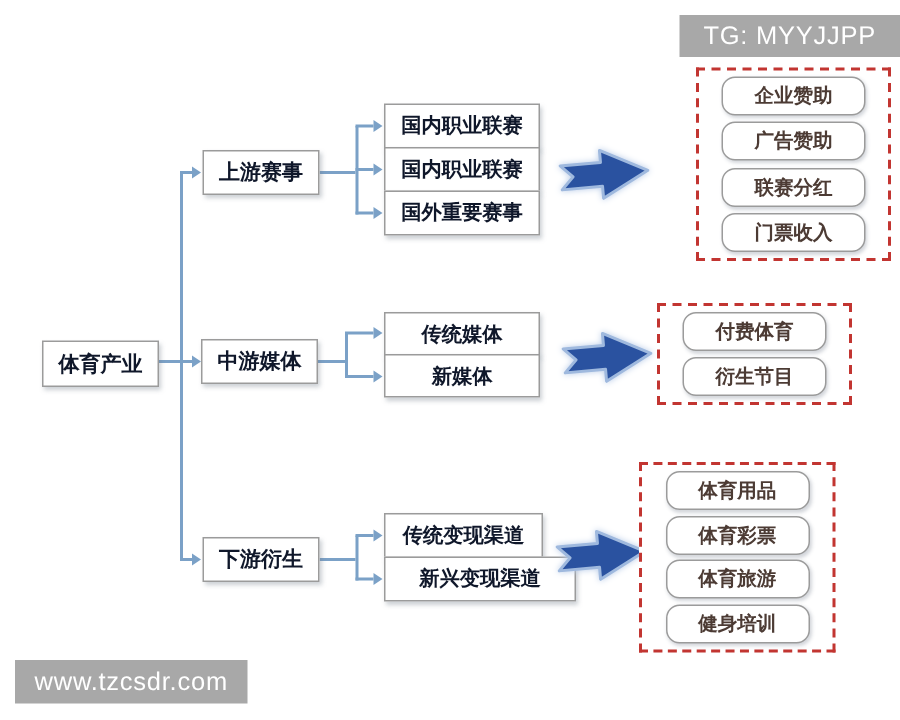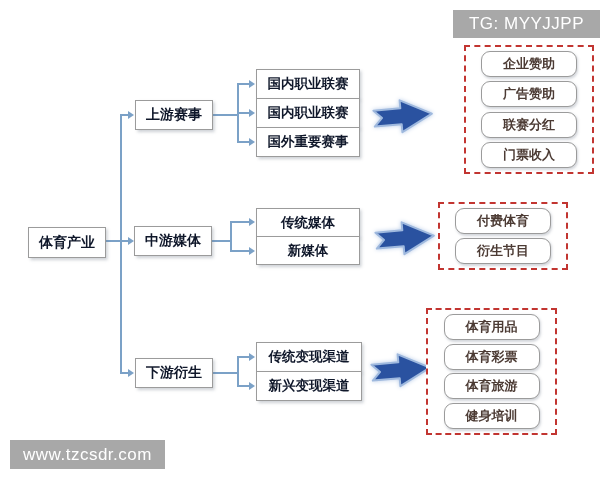--- a/index.html
+++ b/index.html
@@ -98,21 +98,21 @@
   <div class="node branch" style="left:135px;top:358px;">下游衍生</div>
 
   <div class="node child" style="left:256px;top:69px;">国内职业联赛</div>
   <div class="node child" style="left:256px;top:98px;">国内职业联赛</div>
   <div class="node child" style="left:256px;top:127px;">国外重要赛事</div>
 
   <div class="node child" style="left:256px;top:208px;height:29px;text-align:center;">传统媒体</div>
   <div class="node child" style="left:256px;top:236px;height:29px;">新媒体</div>
 
   <div class="node child" style="left:256px;top:342px;width:106px;">传统变现渠道</div>
-  <div class="node child" style="left:256px;top:371px;width:106px;">新兴变现渠道</div>
+  <div class="node child" style="left:256px;top:371px;width:128px;">新兴变现渠道</div>
 
   <div class="block-arrow" style="left:372px;top:96px;">
     <svg width="64" height="40" viewBox="0 0 64 36">
       <polygon points="2,10 29,10 29,2 60,18 29,34 29,26 2,26 10,18" fill="#2a52a0" stroke="#9fb9de" stroke-width="2" stroke-linejoin="round"></polygon>
     </svg>
   </div>
   <div class="block-arrow" style="left:374px;top:219px;">
     <svg width="64" height="38" viewBox="0 0 64 36">
       <polygon points="2,10 29,10 29,2 60,18 29,34 29,26 2,26 10,18" fill="#2a52a0" stroke="#9fb9de" stroke-width="2" stroke-linejoin="round"></polygon>
     </svg>

